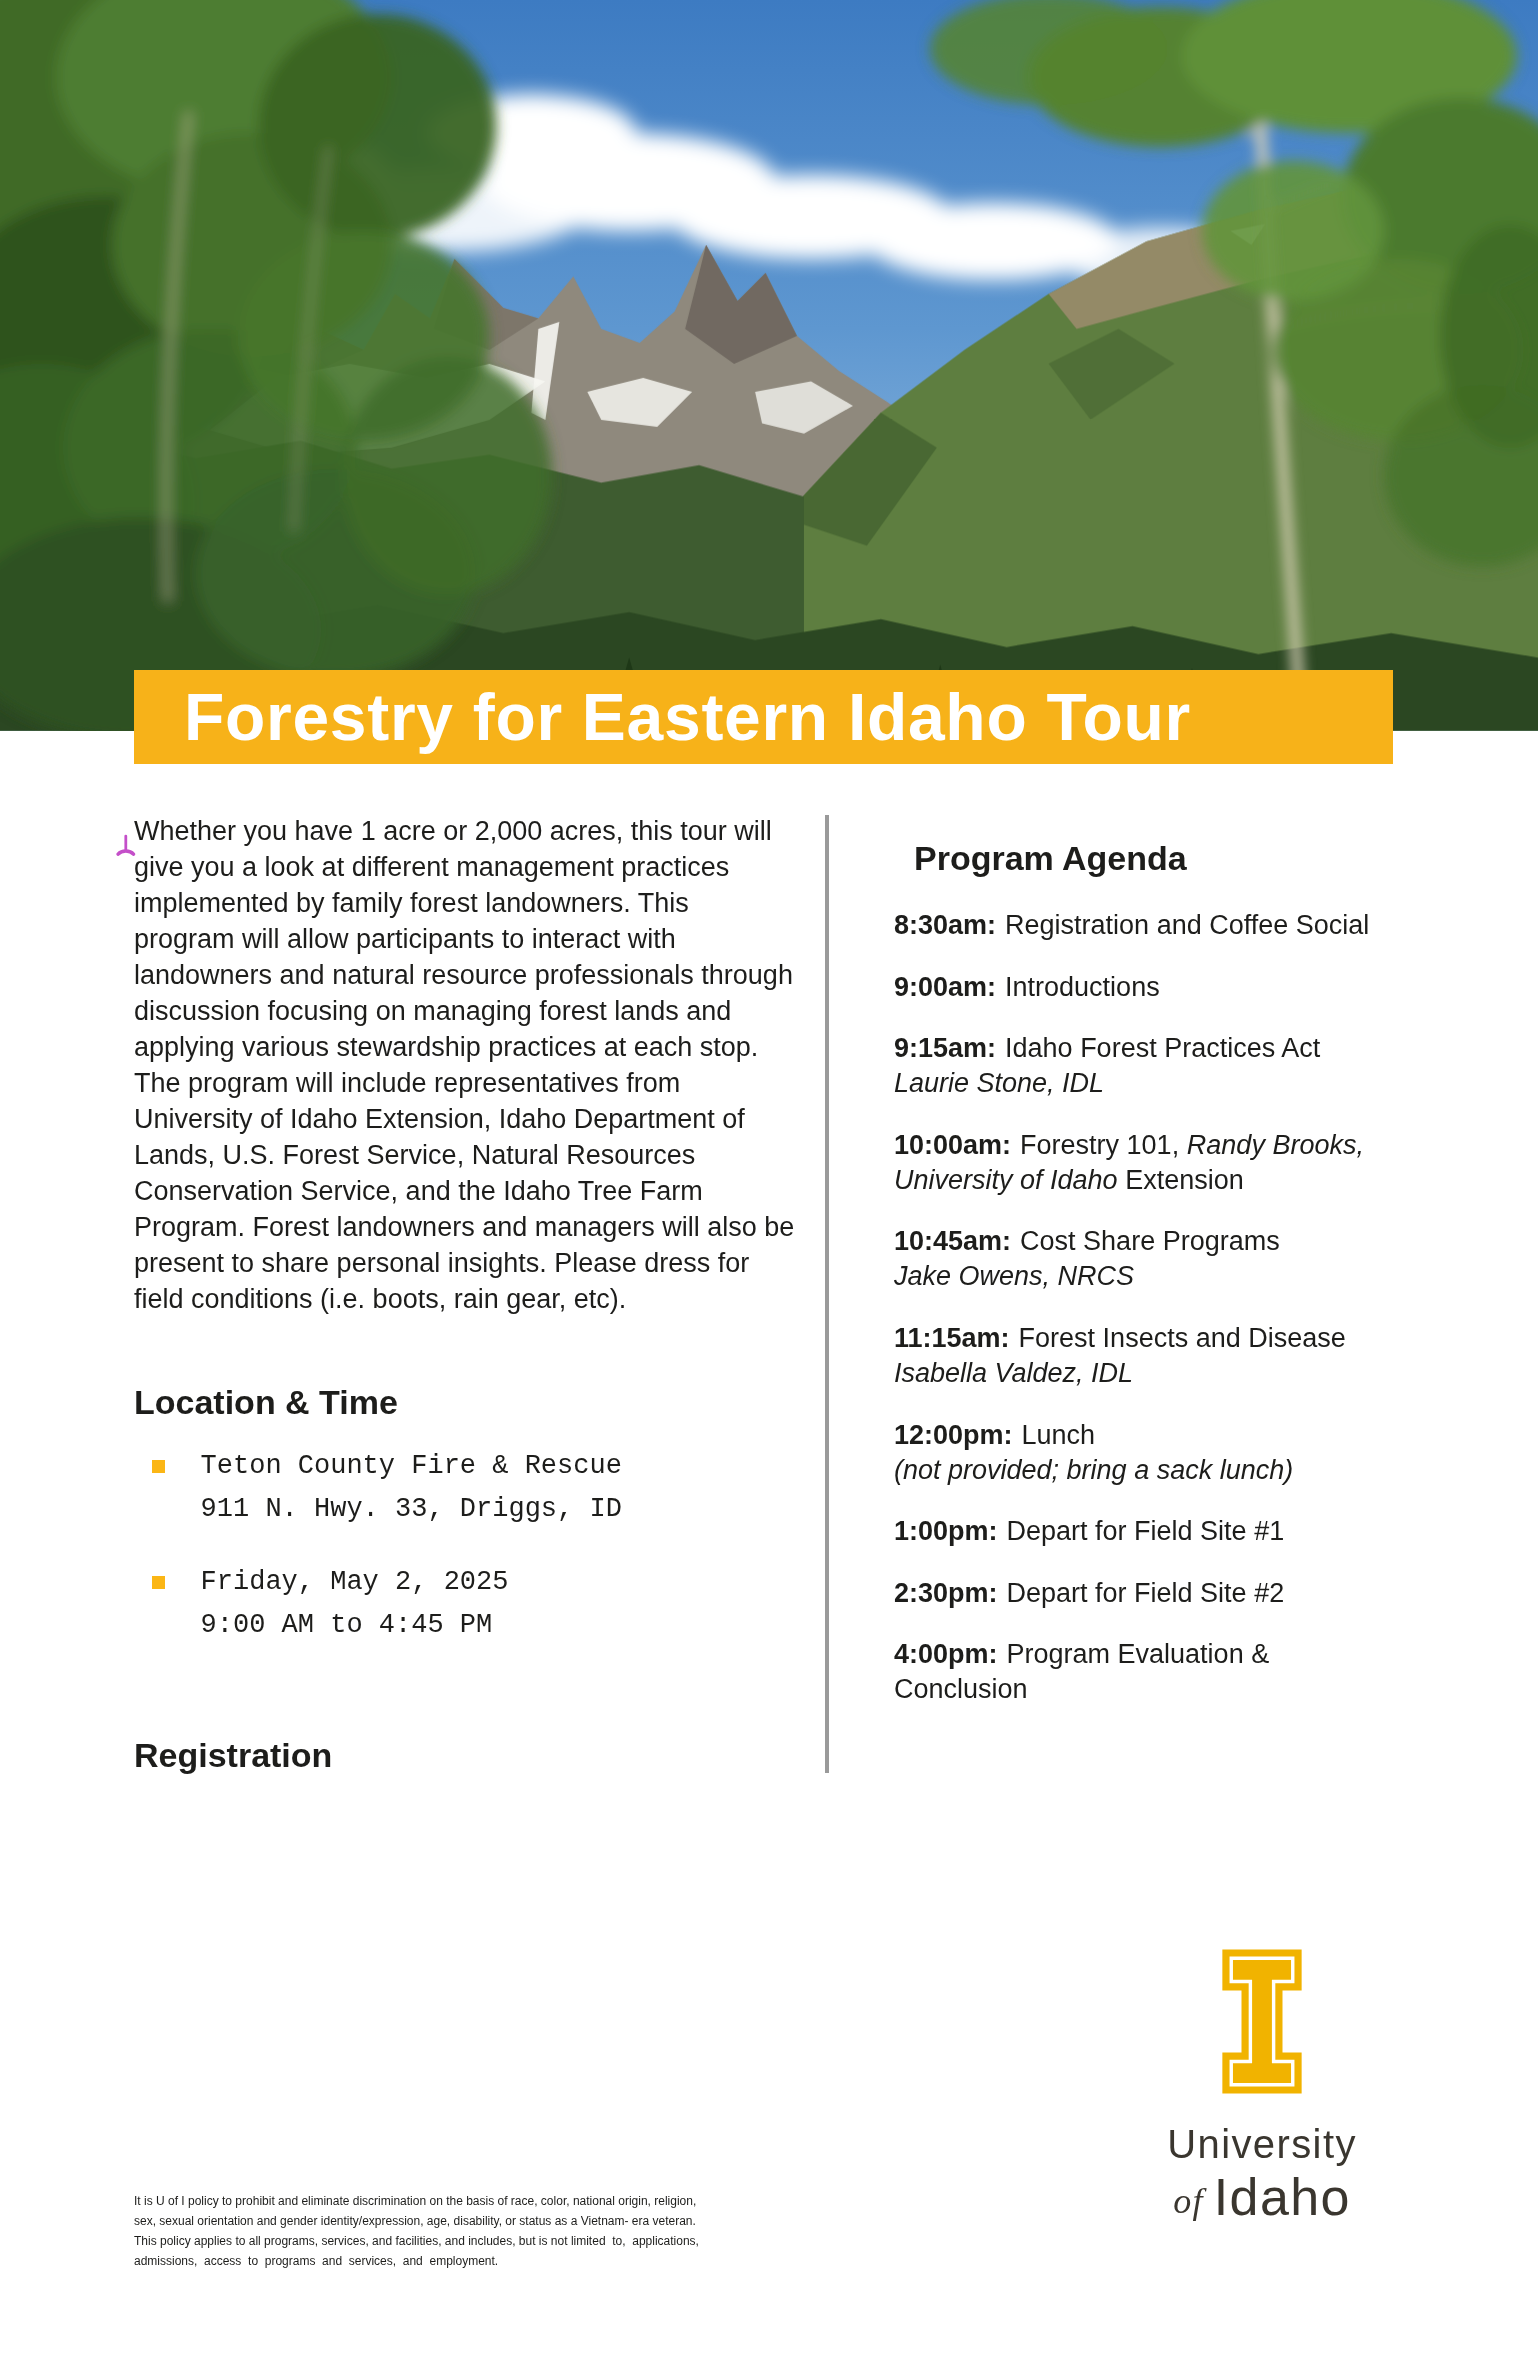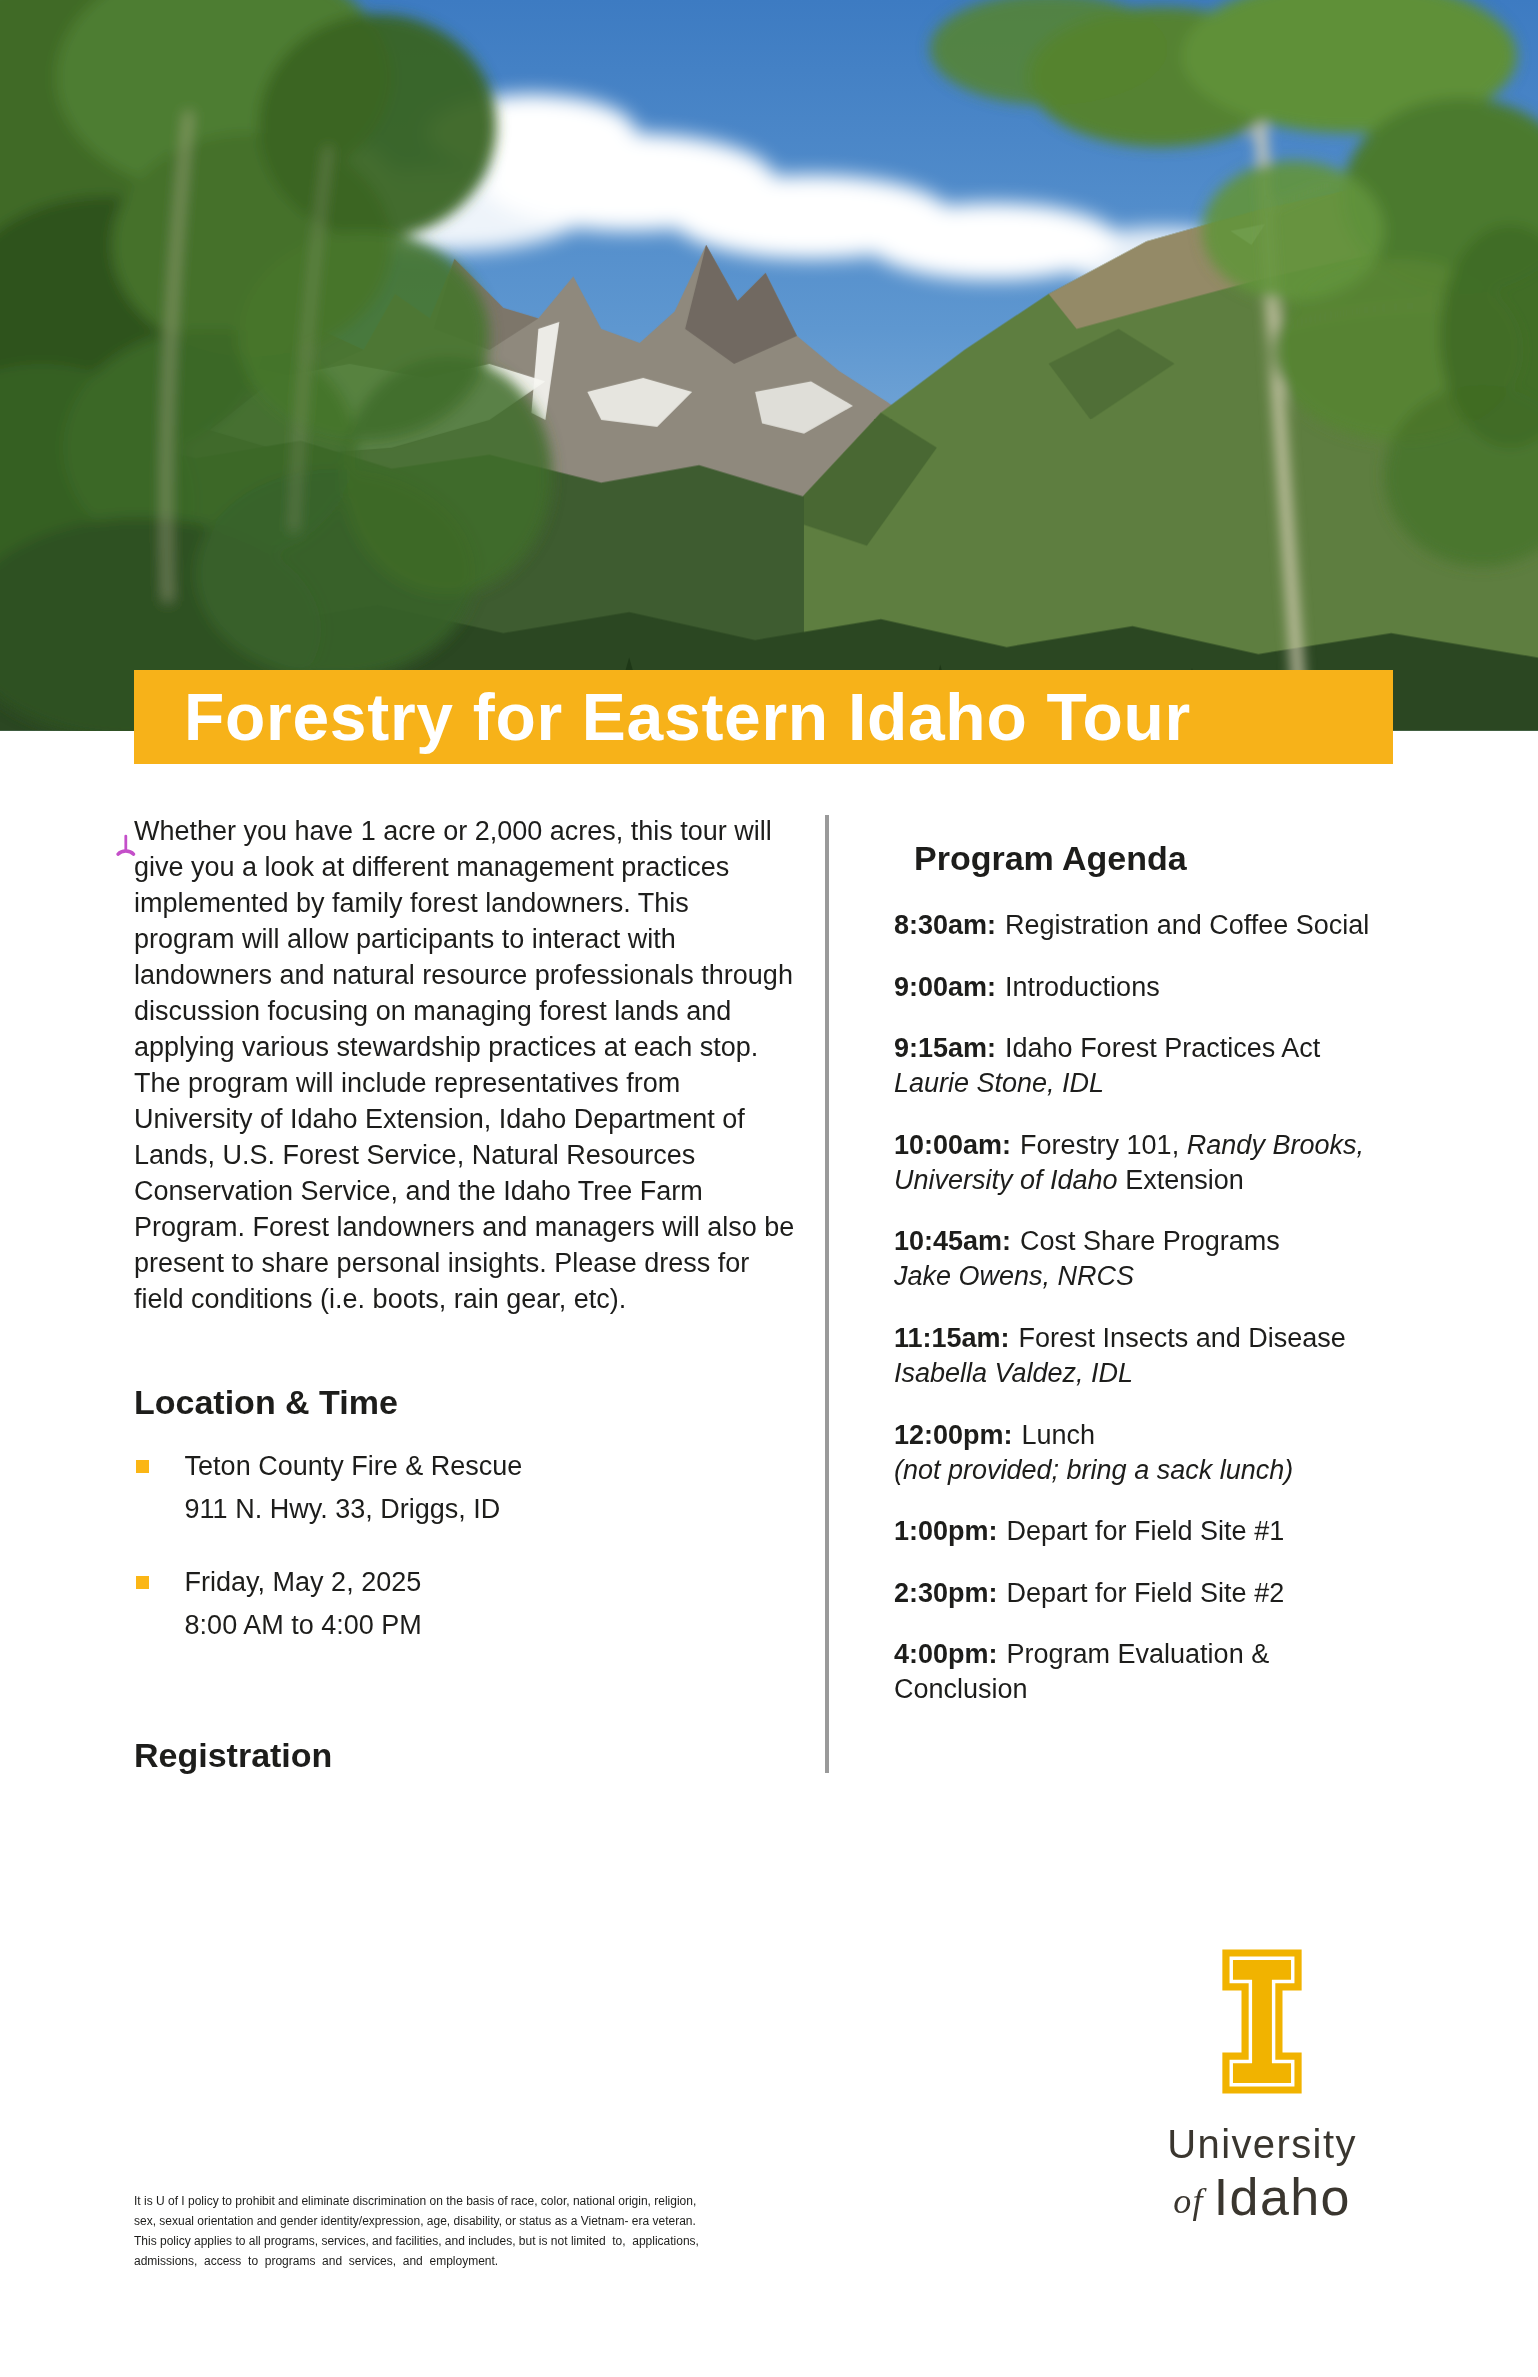--- a/index.html
+++ b/index.html
@@ -21,21 +21,21 @@
   }
   
   #anchor-glyph{position:absolute;left:116px;top:834px;width:19.6px;height:25px;z-index:3;}
   #intro{
     position:absolute;left:134px;top:813px;width:661px;
     font-size:27px;line-height:36px;
   }
   .section-h{position:absolute;left:134px;font-size:34px;font-weight:bold;}
   #loc-h{top:1383px;}
   #reg-h{top:1736px;}
-  .bullet{position:absolute;left:136px;display:flex;align-items:flex-start;}
+  .bullet{position:absolute;left:152px;display:flex;align-items:flex-start;font-family:Liberation Mono, monospace;}
   .sq{width:12.6px;height:12.6px;background:#FBB615;margin-top:15.4px;flex:0 0 auto;}
   .btext{margin-left:36px;font-size:27px;line-height:43px;}
   #bullet-1{top:1445px;}
   #bullet-2{top:1561px;}
   #bullet-3{top:1790px;}
   
   #divider{position:absolute;left:825px;top:815px;width:3.5px;height:958px;background:#9A9A9A;}
   
   #agenda-h{position:absolute;left:914px;top:839px;font-size:34px;font-weight:bold;}
   #agenda{position:absolute;left:894px;top:908px;width:580px;font-size:27px;line-height:35px;}
@@ -170,21 +170,21 @@
     <div class="btext">
       <div>Teton County Fire &amp; Rescue</div>
       <div>911 N. Hwy. 33, Driggs, ID</div>
     </div>
   </div>
 
   <div class="bullet" id="bullet-2">
     <span class="sq"></span>
     <div class="btext">
       <div>Friday, May 2, 2025</div>
-      <div>8:00 AM to 4:00 PM</div>
+      <div>9:00 AM to 4:45 PM</div>
     </div>
   </div>
 
   <div class="section-h" id="reg-h">Registration</div>
 
 
   <div id="divider"></div>
 
   <div id="agenda-h">Program Agenda</div>
 

